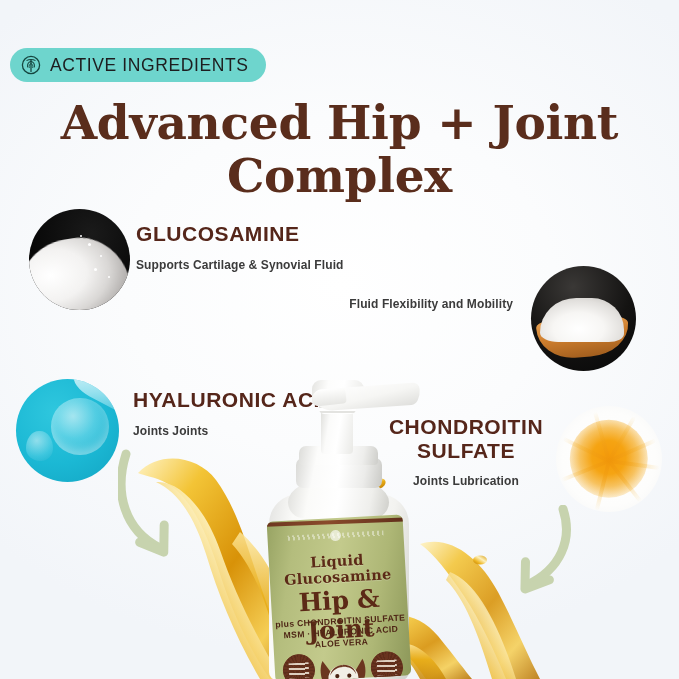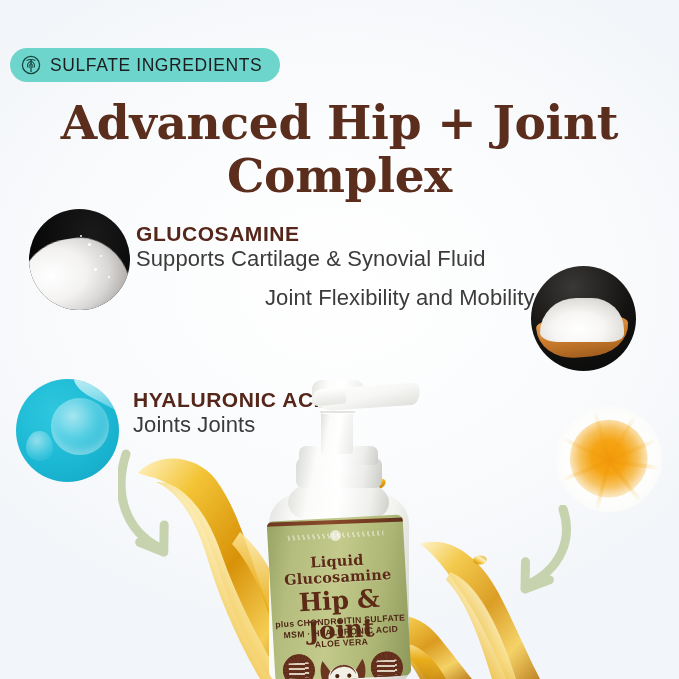--- a/index.html
+++ b/index.html
@@ -66,23 +66,23 @@
   .ing-title {
     color: #55261a;
     font-weight: bold;
     font-size: 21px;
     letter-spacing: 0.55px;
     line-height: 1.12;
     white-space: nowrap;
   }
   .ing-sub {
     color: #3b3b3b;
-    font-size: 22px;
-    font-weight: 400;
-    margin-top: 0;
+    font-size: 12px;
+    font-weight: 700;
+    margin-top: 12px;
     letter-spacing: 0.1px;
     white-space: nowrap;
   }
 
   #ing-glucosamine { left: 136px; top: 222px; text-align: left; }
   #ing-msm         { left: 265px; top: 285px; width: 248px; text-align: right; }
   #ing-hyaluronic  { left: 133px; top: 388px; text-align: left; }
   #ing-chondroitin { left: 380px; top: 415px; width: 172px; text-align: center; }
   #ing-chondroitin .ing-title { white-space: normal; }
 
@@ -304,21 +304,21 @@
       <svg viewBox="0 0 20 20" width="20" height="20" aria-hidden="true">
         <circle cx="10" cy="10" r="8.6" fill="none" stroke="#15463f" stroke-width="1.3"></circle>
         <path d="M10 16.4 L10 5.0" stroke="#15463f" stroke-width="1.25" stroke-linecap="round"></path>
         <path d="M10 6.2 C7.4 7.0 6.3 9.2 6.6 12.0" stroke="#15463f" stroke-width="1.05" fill="none" stroke-linecap="round"></path>
         <path d="M10 6.2 C12.6 7.0 13.7 9.2 13.4 12.0" stroke="#15463f" stroke-width="1.05" fill="none" stroke-linecap="round"></path>
         <path d="M10 8.4 C8.4 9.2 7.9 10.8 8.2 12.6" stroke="#15463f" stroke-width=".9" fill="none" stroke-linecap="round"></path>
         <path d="M10 8.4 C11.6 9.2 12.1 10.8 11.8 12.6" stroke="#15463f" stroke-width=".9" fill="none" stroke-linecap="round"></path>
         <path d="M6.0 5.4 C8.0 4.2 12.0 4.2 14.0 5.4" stroke="#15463f" stroke-width="1.1" fill="none" stroke-linecap="round"></path>
       </svg>
     </span>
-    <span class="badge-label">SULFATE INGREDIENTS</span>
+    <span class="badge-label">ACTIVE INGREDIENTS</span>
   </div>
 
   <div class="heading">
     <span>Advanced Hip + Joint</span>
     <span class="l2">Complex</span>
   </div>
 
   <div class="circ" id="circ-glucosamine">
     <div class="powder"></div>
     <div class="speck" style="left:58%;top:34%;width:3px;height:3px;"></div>
@@ -350,28 +350,35 @@
     <div class="ray" style="transform:rotate(300deg);"></div>
     <div class="ray" style="transform:rotate(336deg);"></div>
   </div>
 
   <div class="ing" id="ing-glucosamine">
     <div class="ing-title">GLUCOSAMINE</div>
     <div class="ing-sub">Supports Cartilage &amp; Synovial Fluid</div>
   </div>
 
   <div class="ing" id="ing-msm">
-    <div class="ing-sub">Joint Flexibility and Mobility</div>
+    <div class="ing-sub">Fluid Flexibility and Mobility</div>
   </div>
 
   <div class="ing" id="ing-hyaluronic">
     <div class="ing-title">HYALURONIC ACID</div>
     <div class="ing-sub">Joints Joints</div>
   </div>
 
+  <div class="ing" id="ing-chondroitin">
+    <div class="ing-title">
+      <span>CHONDROITIN</span><br>
+      <span>SULFATE</span>
+    </div>
+    <div class="ing-sub">Joints Lubrication</div>
+  </div>
 
   <svg id="oil" viewBox="0 0 440 239">
     <defs>
       <linearGradient id="gold1" x1="0" y1="0" x2="1" y2="1">
         <stop offset="0%" stop-color="#fff3c4"></stop>
         <stop offset="22%" stop-color="#f3c436"></stop>
         <stop offset="52%" stop-color="#d89208"></stop>
         <stop offset="78%" stop-color="#f5ce55"></stop>
         <stop offset="100%" stop-color="#b87407"></stop>
       </linearGradient>

